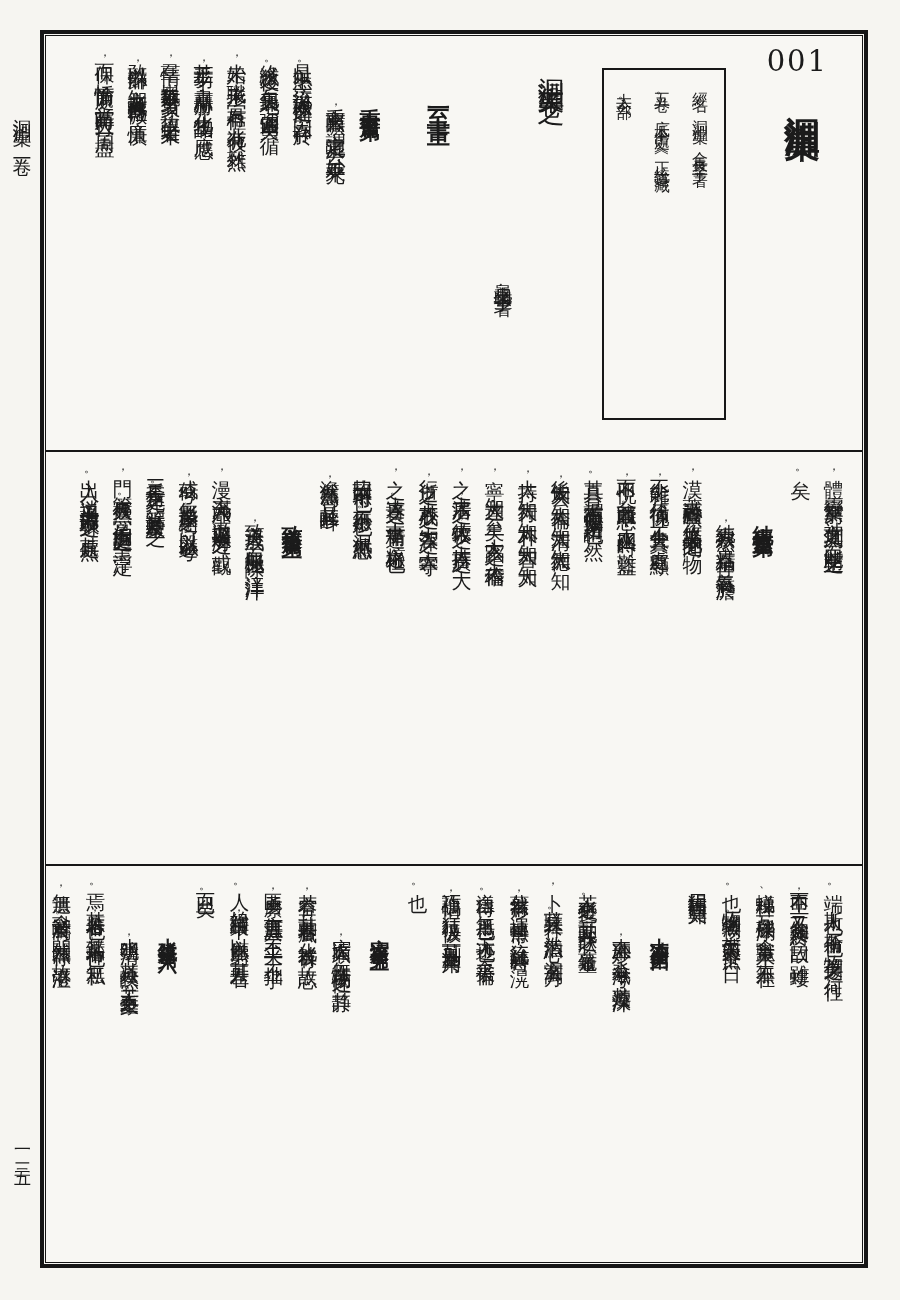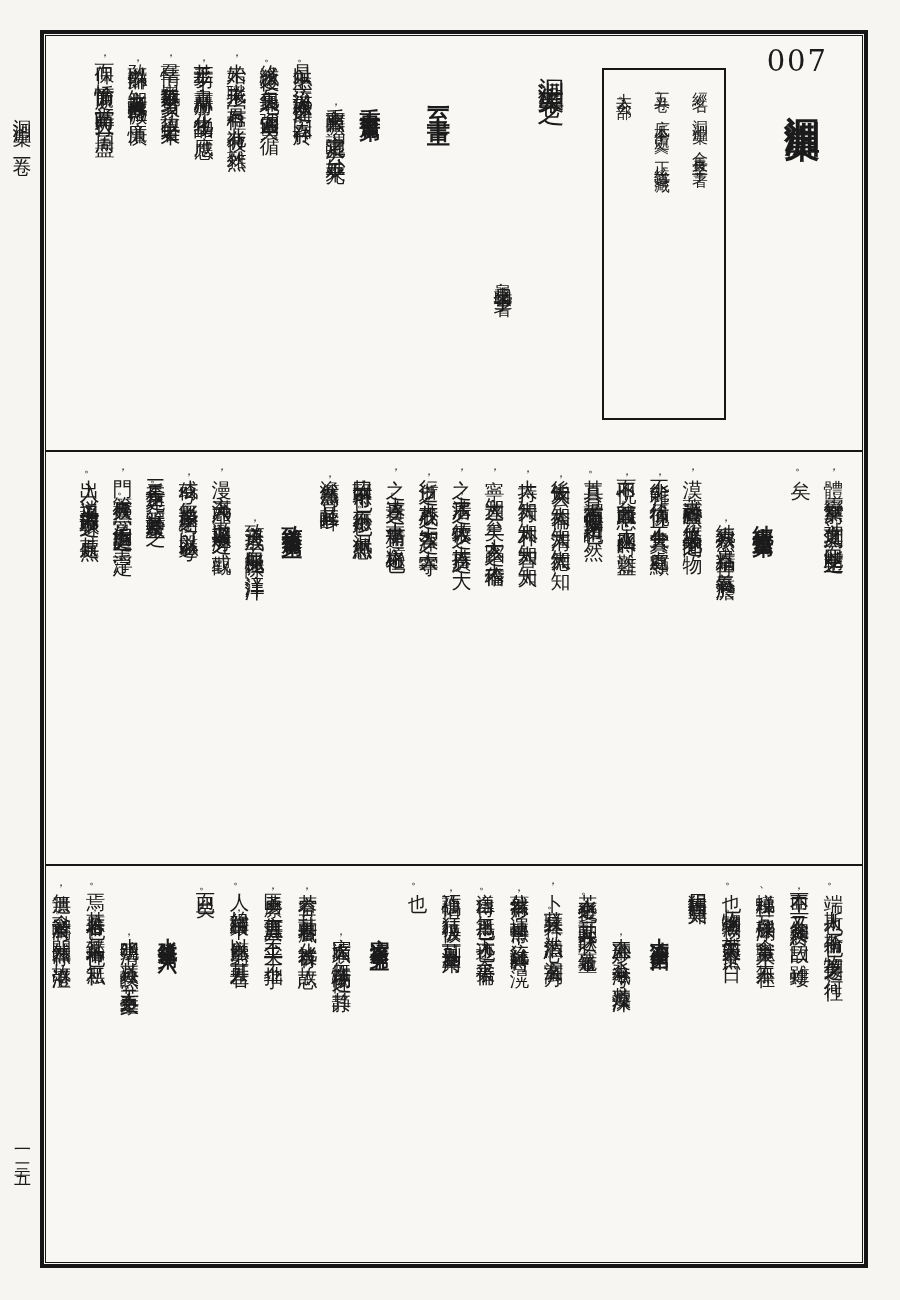--- a/index.html
+++ b/index.html
@@ -85,21 +85,21 @@
 
   <div class="margin-strip">
     <div class="running-title">洞淵集　卷一</div>
     <div class="folio">一三五</div>
   </div>
 
   <div class="frame">
     <div class="frame-inner">
 
       <section class="register r1">
-        <div class="code">007</div>
+        <div class="code">001</div>
         <div class="book-title">洞淵集</div>
         <div class="note-box">
             <div class="col">經名<span class="punct">：</span>洞淵集<span class="punct">。</span>金長筌子著<span class="punct">。</span></div>
             <div class="col">五卷<span class="punct">。</span>底本出處<span class="punct">：</span>《正統道藏》</div>
             <div class="col">太玄部<span class="punct">。</span></div>
           </div>
         <div class="cols">
             <div class="col volume-title">洞淵集卷之一</div>
             <div class="col author">龜山長筌子著</div>
             <div class="col part-title">至一書上</div>

